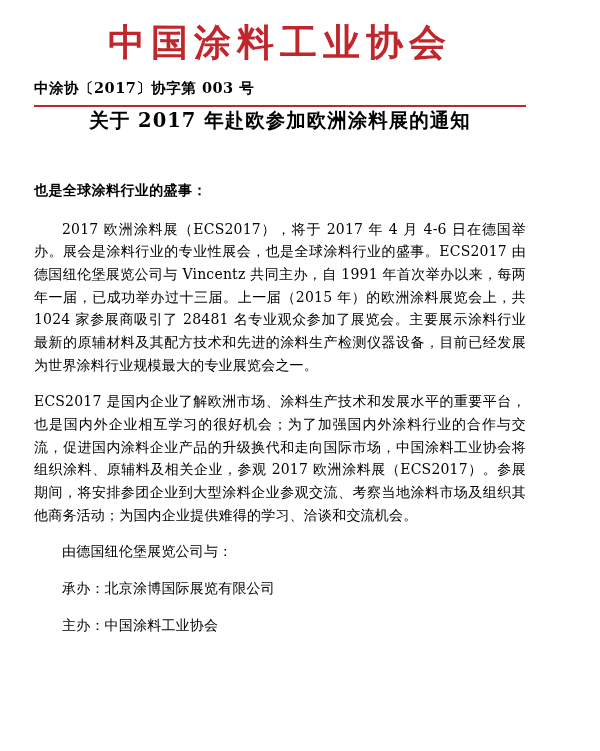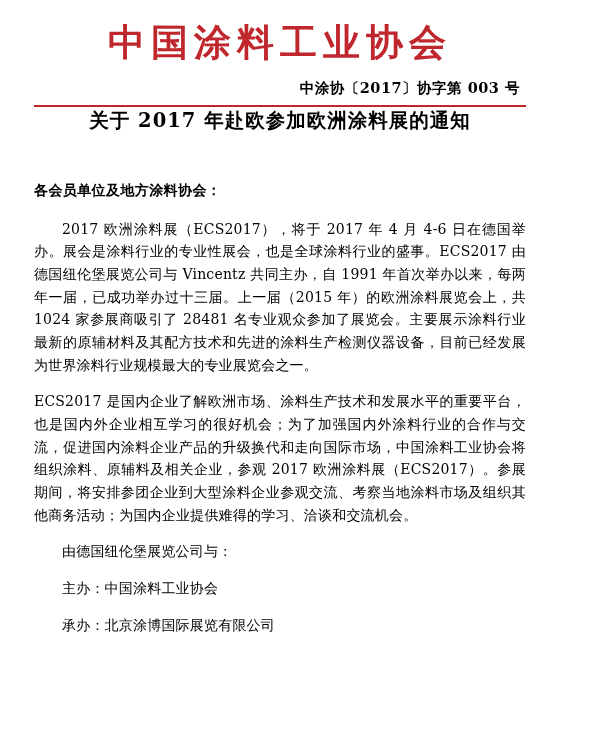--- a/index.html
+++ b/index.html
@@ -29,21 +29,21 @@
   .letterhead-title {
     color: #c0272d;
     font-family: "DejaVu Serif", "Liberation Serif", serif;
     font-weight: bold;
     font-size: 37px;
     letter-spacing: 6px;
     line-height: 1.1;
     white-space: nowrap;
   }
   .doc-number {
-    text-align: right;
+    text-align: left;
     margin-top: 16px;
     font-size: 14.5px;
     font-weight: bold;
     font-family: "DejaVu Serif", "Liberation Serif", serif;
     letter-spacing: 0.5px;
     padding-right: 6px;
   }
   .red-rule {
     margin-top: 7px;
     height: 2px;
@@ -91,24 +91,24 @@
   <div class="letterhead">
     <div class="letterhead-title">中国涂料工业协会</div>
   </div>
 
   <div class="doc-number">中涂协〔2017〕协字第 003 号</div>
 
   <div class="red-rule"></div>
 
   <div class="doc-title">关于 2017 年赴欧参加欧洲涂料展的通知</div>
 
-  <div class="salutation">各会员单位及地方涂料协会：</div>
+  <div class="salutation">也是全球涂料行业的盛事：</div>
 
   <div class="body-text">
     <p class="para">2017 欧洲涂料展（ECS2017），将于 2017 年 4 月 4-6 日在德国举办。展会是涂料行业的专业性展会，也是全球涂料行业的盛事。ECS2017 由德国纽伦堡展览公司与 Vincentz 共同主办，自 1991 年首次举办以来，每两年一届，已成功举办过十三届。上一届（2015 年）的欧洲涂料展览会上，共 1024 家参展商吸引了 28481 名专业观众参加了展览会。主要展示涂料行业最新的原辅材料及其配方技术和先进的涂料生产检测仪器设备，目前已经发展为世界涂料行业规模最大的专业展览会之一。</p>
     <p class="para-noindent">ECS2017 是国内企业了解欧洲市场、涂料生产技术和发展水平的重要平台，也是国内外企业相互学习的很好机会；为了加强国内外涂料行业的合作与交流，促进国内涂料企业产品的升级换代和走向国际市场，中国涂料工业协会将组织涂料、原辅料及相关企业，参观 2017 欧洲涂料展（ECS2017）。参展期间，将安排参团企业到大型涂料企业参观交流、考察当地涂料市场及组织其他商务活动；为国内企业提供难得的学习、洽谈和交流机会。</p>
     <p class="sub-line">由德国纽伦堡展览公司与：</p>
+    <p class="sub-line">承办：北京涂博国际展览有限公司</p>
     <p class="sub-line">主办：中国涂料工业协会</p>
-    <p class="sub-line">承办：北京涂博国际展览有限公司</p>
 
   </div>
 
 </div>
 
 </body></html>

